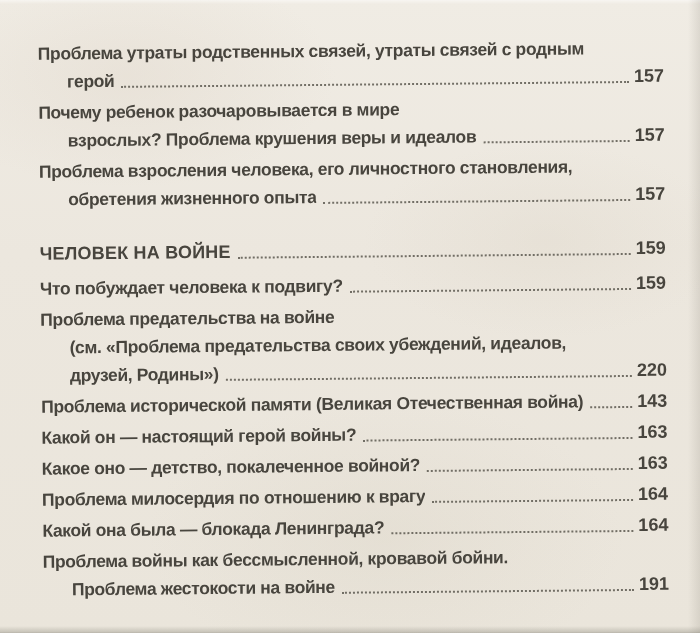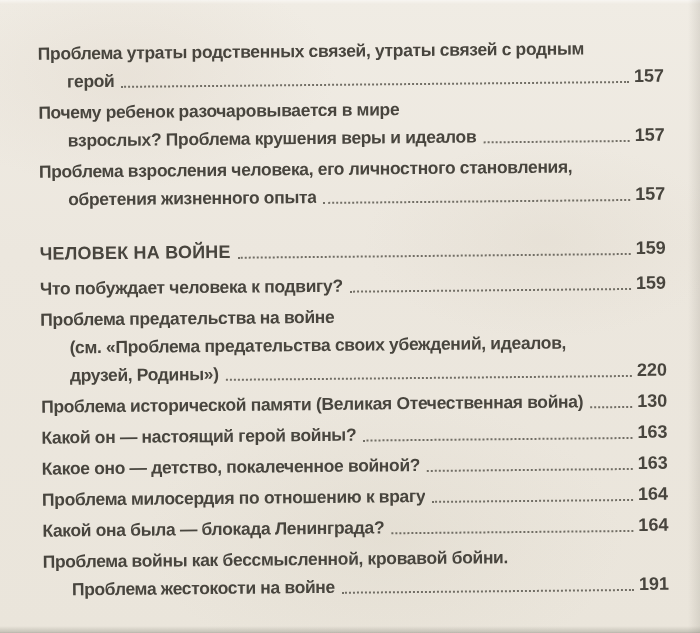--- a/index.html
+++ b/index.html
@@ -123,21 +123,21 @@
           <div class="line ind">
             <span class="txt">друзей, Родины»)</span>
             <span class="leader"></span>
             <span class="pgnum">220</span>
           </div>
         </div>
         <div class="entry">
           <div class="line">
             <span class="txt">Проблема исторической памяти (Великая Отечественная война)</span>
             <span class="leader"></span>
-            <span class="pgnum">130</span>
+            <span class="pgnum">143</span>
           </div>
         </div>
         <div class="entry">
           <div class="line">
             <span class="txt">Какой он — настоящий герой войны?</span>
             <span class="leader"></span>
             <span class="pgnum">163</span>
           </div>
         </div>
         <div class="entry">

